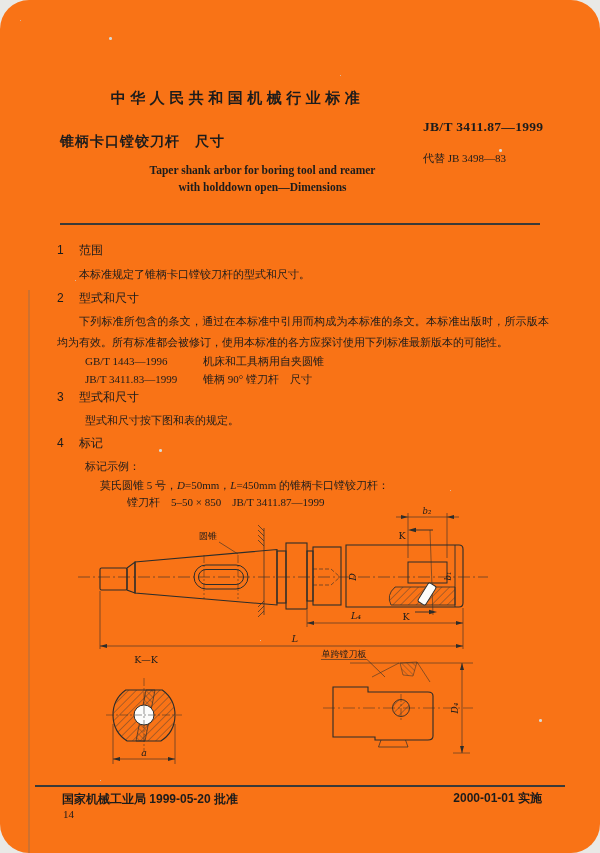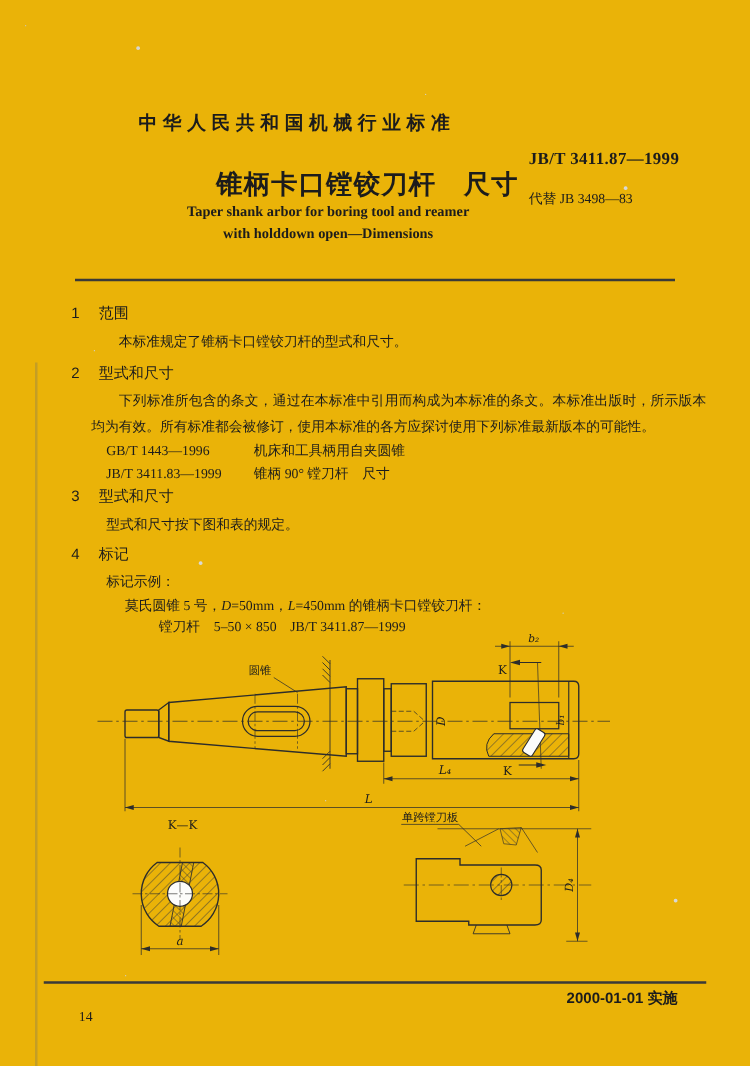--- a/index.html
+++ b/index.html
@@ -1,28 +1,28 @@
 <!DOCTYPE html>
 <html><head>
 <meta charset="utf-8">
 <style>
   html,body{margin:0;padding:0;}
   body{background:#e9e9e6;font-family:"Liberation Serif","DejaVu Serif",serif;}
-  .page{position:relative;width:600px;height:853px;background:#eab308;margin:0 auto;overflow:hidden;color:#1c1c1c;}
+  .page{position:relative;width:600px;height:853px;background:#f97316;margin:0 auto;overflow:hidden;color:#1c1c1c;border-radius:29px;}
   .abs{position:absolute;}
   .org-line{font-family:"Liberation Sans","DejaVu Sans",sans-serif;font-weight:700;font-size:15px;letter-spacing:4.5px;text-align:center;}
   .std-num{font-weight:700;font-size:13.5px;letter-spacing:.3px;}
-  .title-cn{font-family:Liberation Serif, serif;font-weight:700;font-size:21px;letter-spacing:1px;text-align:right;}
+  .title-cn{font-family:Liberation Serif, serif;font-weight:700;font-size:14px;letter-spacing:1px;text-align:left;}
   .replaces{font-size:11px;}
   .title-en{font-weight:700;font-size:11.5px;text-align:center;}
   .hrule{background:#3a3a38;height:1.6px;}
   .sec-head{font-family:"Liberation Sans","DejaVu Sans",sans-serif;font-weight:400;font-size:12px;}
   .sec-head .num{display:inline-block;width:22px;}
   .body-text{font-size:11px;line-height:21px;}
-  .indent{text-indent:2em;margin-left:16px;}
+  .indent{text-indent:2em;}
   .just{text-align:justify;}
   .ref-code{display:inline-block;width:118px;}
   .ital{font-style:italic;}
   .footer-text{font-family:"Liberation Sans","DejaVu Sans",sans-serif;font-weight:700;font-size:12px;}
   .pagenum{font-size:11px;}
   .specks{width:1px;height:1px;background:#c8c8c4;border-radius:50%;
     box-shadow:90px 18px 0 1px #d6d6d2, 320px 55px 0 #cfcfcb, 480px 130px 0 1px #d9d9d5,
     55px 260px 0 #d2d2ce, 500px 300px 0 #d6d6d2, 140px 430px 0 1px #dadad6,
     430px 470px 0 #d2d2ce, 240px 620px 0 #d6d6d2, 520px 700px 0 1px #d9d9d5, 80px 760px 0 #d2d2ce;}
   .scan-edge{width:1.5px;background:rgba(110,110,105,.30);}
@@ -214,16 +214,17 @@
         <line x1="422" y1="157" x2="422" y2="247"></line>
         <polygon points="422,157 420,164 424,164" fill="#2d2d2b" stroke="none"></polygon>
         <polygon points="422,247 420,240 424,240" fill="#2d2d2b" stroke="none"></polygon>
         <line x1="413" y1="247" x2="430" y2="247" stroke-width="0.55"></line>
         <text x="418" y="202" text-anchor="middle" transform="rotate(-90 418 202)" stroke="none" class="svg-dim" style="font-size:9px">D₄</text>
       </g>
     </g>
   </svg>
 
   <div class="abs hrule" style="left:35px;top:785px;width:530px;"></div>
+  <div class="abs footer-text" style="left:62px;top:791px;">国家机械工业局 1999-05-20 批准</div>
   <div class="abs footer-text" style="right:58px;top:790px;">2000-01-01 实施</div>
   <div class="abs pagenum" style="left:63px;top:808px;">14</div>
 
 </div>
 
 </body></html>

